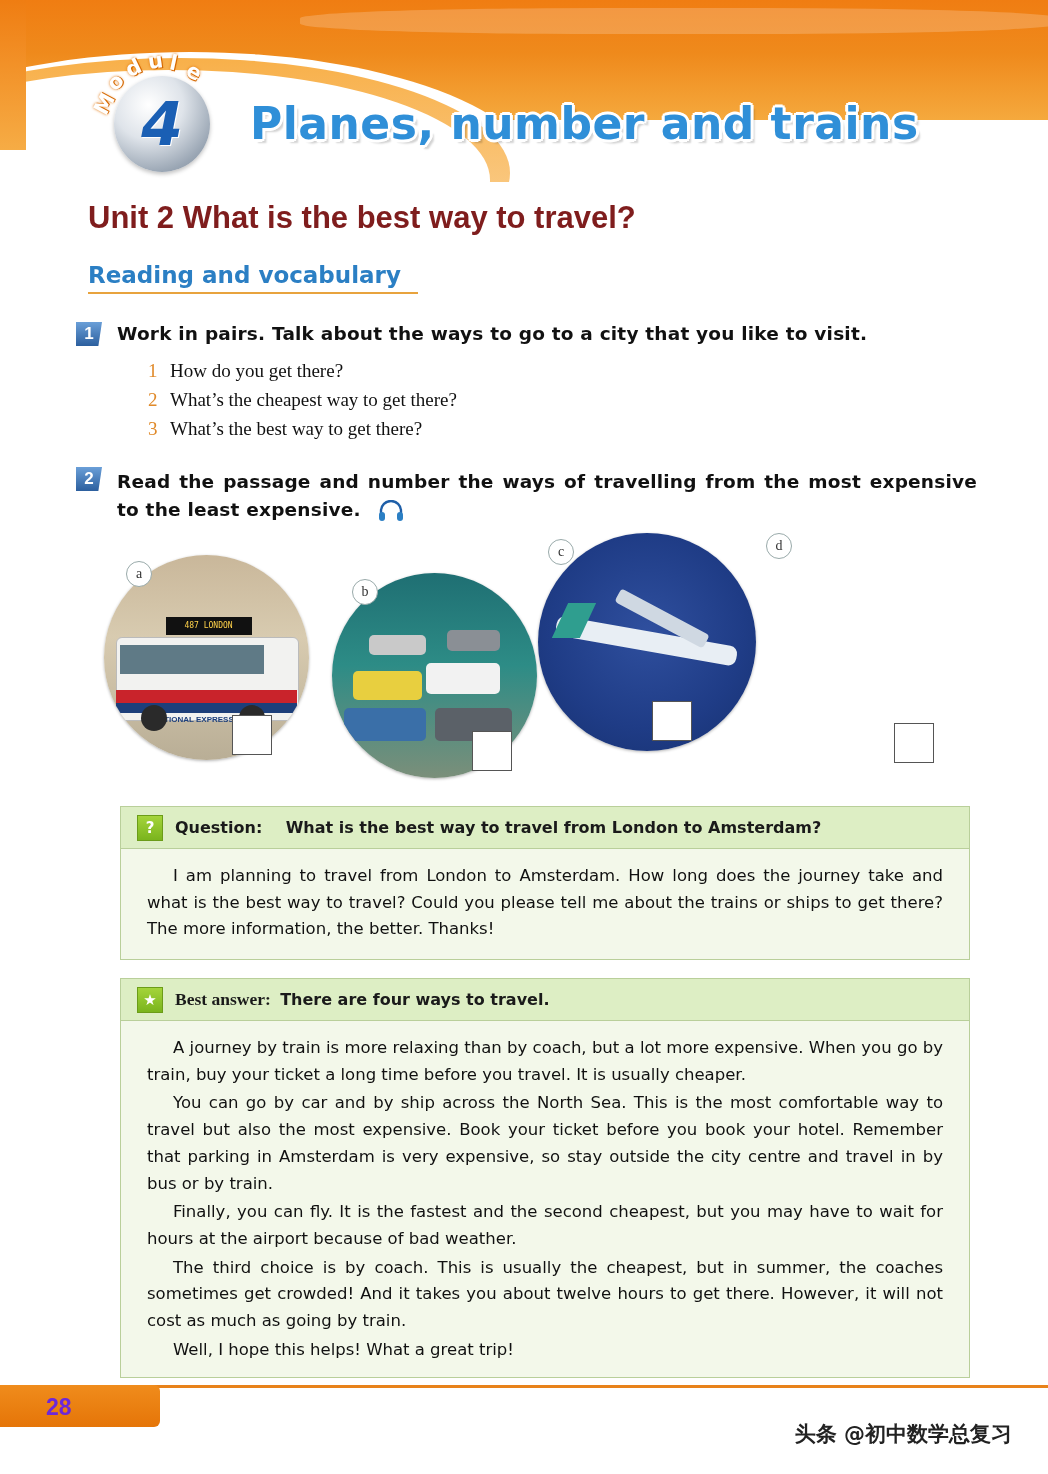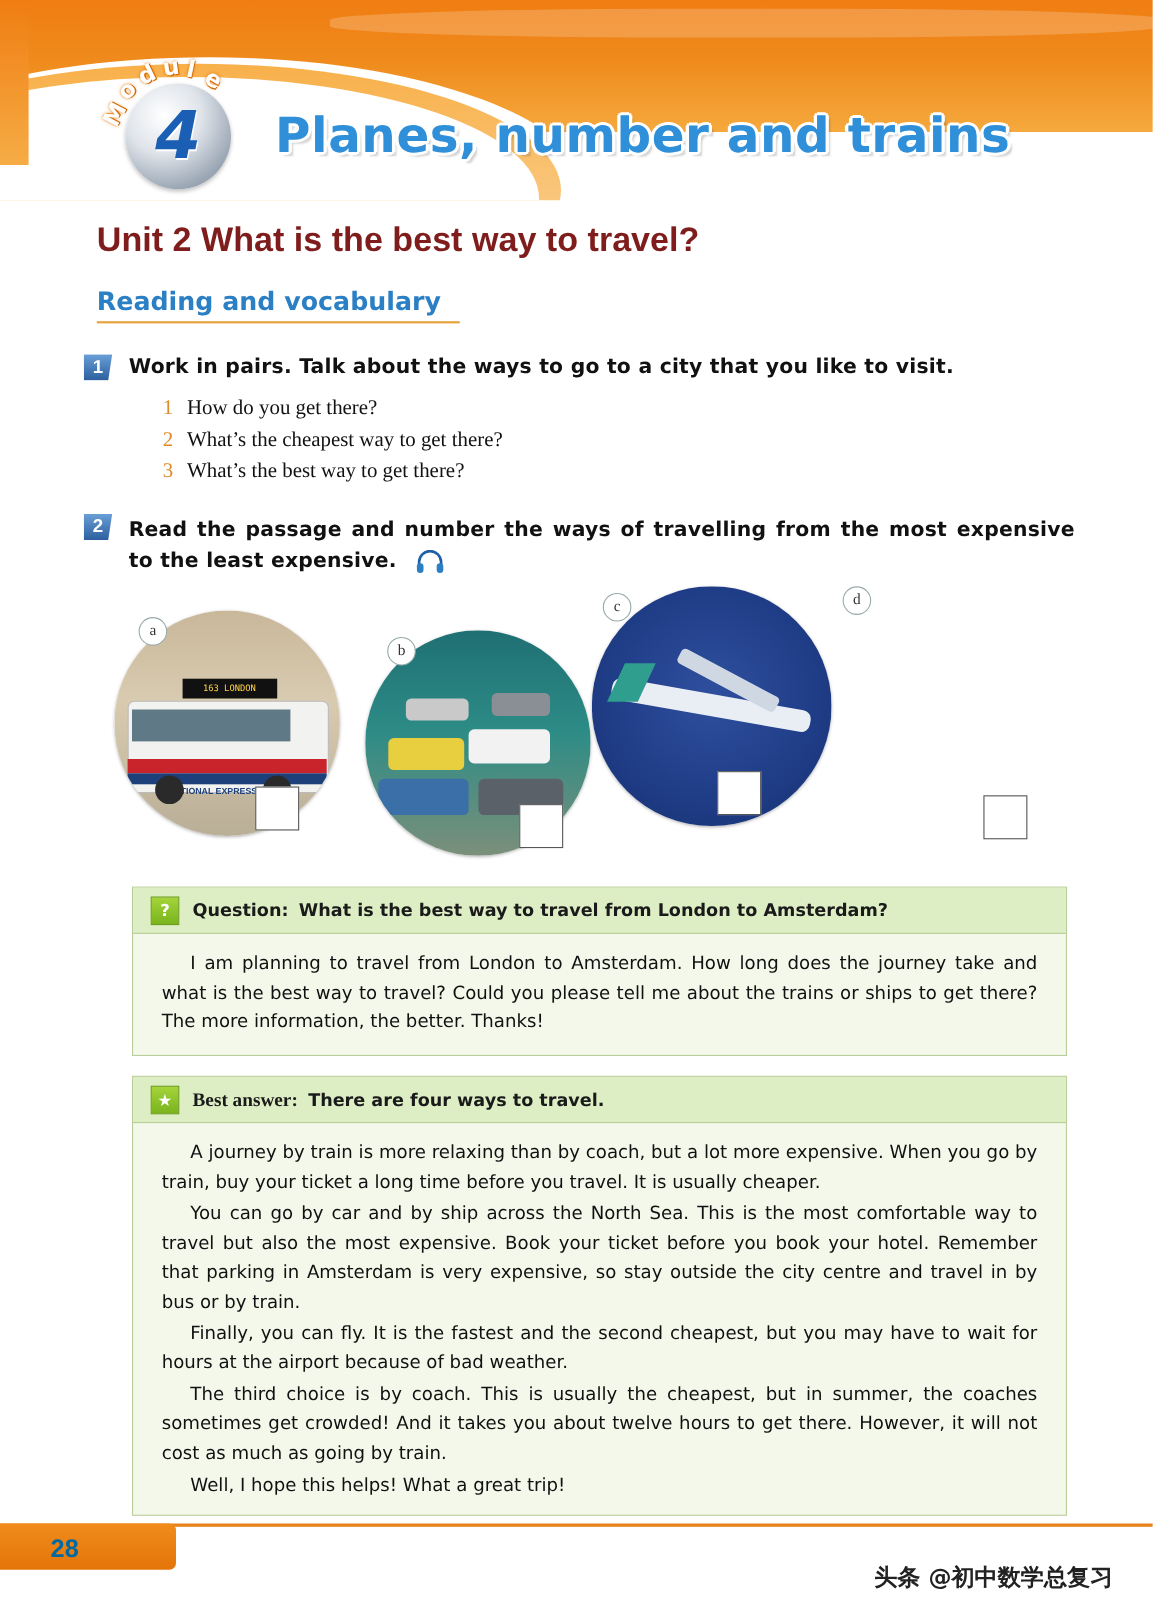--- a/index.html
+++ b/index.html
@@ -319,21 +319,21 @@
     width: 160px;
     height: 42px;
     background: linear-gradient(to bottom, #f08c1c, #e57508);
     border-top-right-radius: 6px;
     border-bottom-right-radius: 6px;
   }
   .page-num {
     position: absolute;
     left: 46px;
     top: 1394px;
-    color: #0369a1;
+    color: #6d28d9;
     font-family: "Liberation Sans", sans-serif;
     font-size: 23px;
     font-weight: bold;
   }
   .footer-line {
     position: absolute;
     left: 0; top: 1385px;
     width: 1048px; height: 3px;
     background: #e8821a;
   }
@@ -409,21 +409,21 @@
 </span>
 
 <div class="photos">
 
   <div class="photo" style="left:0px; top:22px; width:205px; height:205px;">
     <div class="bus-bg"></div>
     <div class="bus-body"></div>
     <div class="bus-win"></div>
     <div class="bus-stripe"></div>
     <div class="bus-stripe2"></div>
-    <div class="bus-dest">163 LONDON</div>
+    <div class="bus-dest">487 LONDON</div>
     <div class="bus-logo">NATIONAL EXPRESS</div>
     <div class="bus-wheel" style="left:18%;"></div>
     <div class="bus-wheel" style="left:66%;"></div>
   </div>
   <div class="photo-label" style="left:22px; top:28px;">a</div>
   <div class="answer-box" style="left:128px; top:182px;"></div>
 
   <div class="photo" style="left:228px; top:40px; width:205px; height:205px;">
     <div class="cars-bg"></div>
     <div class="car" style="left:10%;  top:48%; width:34%; height:14%; background:#e8cf3f;"></div>
@@ -447,21 +447,21 @@
 
   <div class="photo-label" style="left:662px; top:0px;">d</div>
   <div class="answer-box" style="left:790px; top:190px;"></div>
 </div>
 
 <div class="panel" style="top:806px; height:154px;">
   <div class="panel-head">
     <div class="panel-icon">?</div>
     <div class="panel-head-title">
       <span class="bold-q">Question:</span>
-      <span class="bold-q" style="margin-left:5px;">What is the best way to travel from London to Amsterdam?</span>
+      <span class="bold-q" style="margin-left:19px;">What is the best way to travel from London to Amsterdam?</span>
     </div>
   </div>
   <div class="panel-body">
     <p>I am planning to travel from London to Amsterdam. How long does the journey take and what is the best way to travel? Could you please tell me about the trains or ships to get there? The more information, the better. Thanks!</p>
   </div>
 </div>
 
 <div class="panel" style="top:978px; height:400px;">
   <div class="panel-head">
     <div class="panel-icon">★</div>

